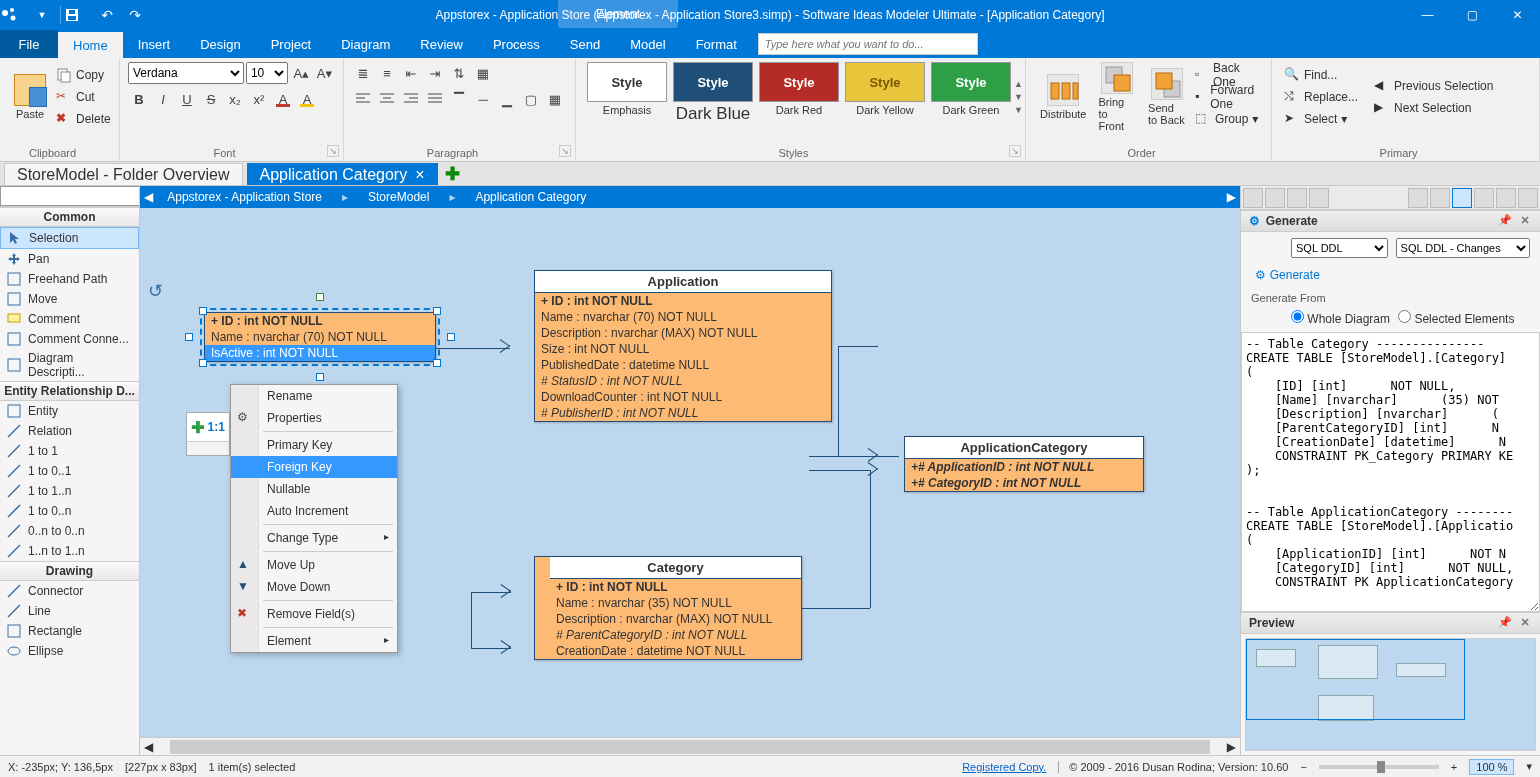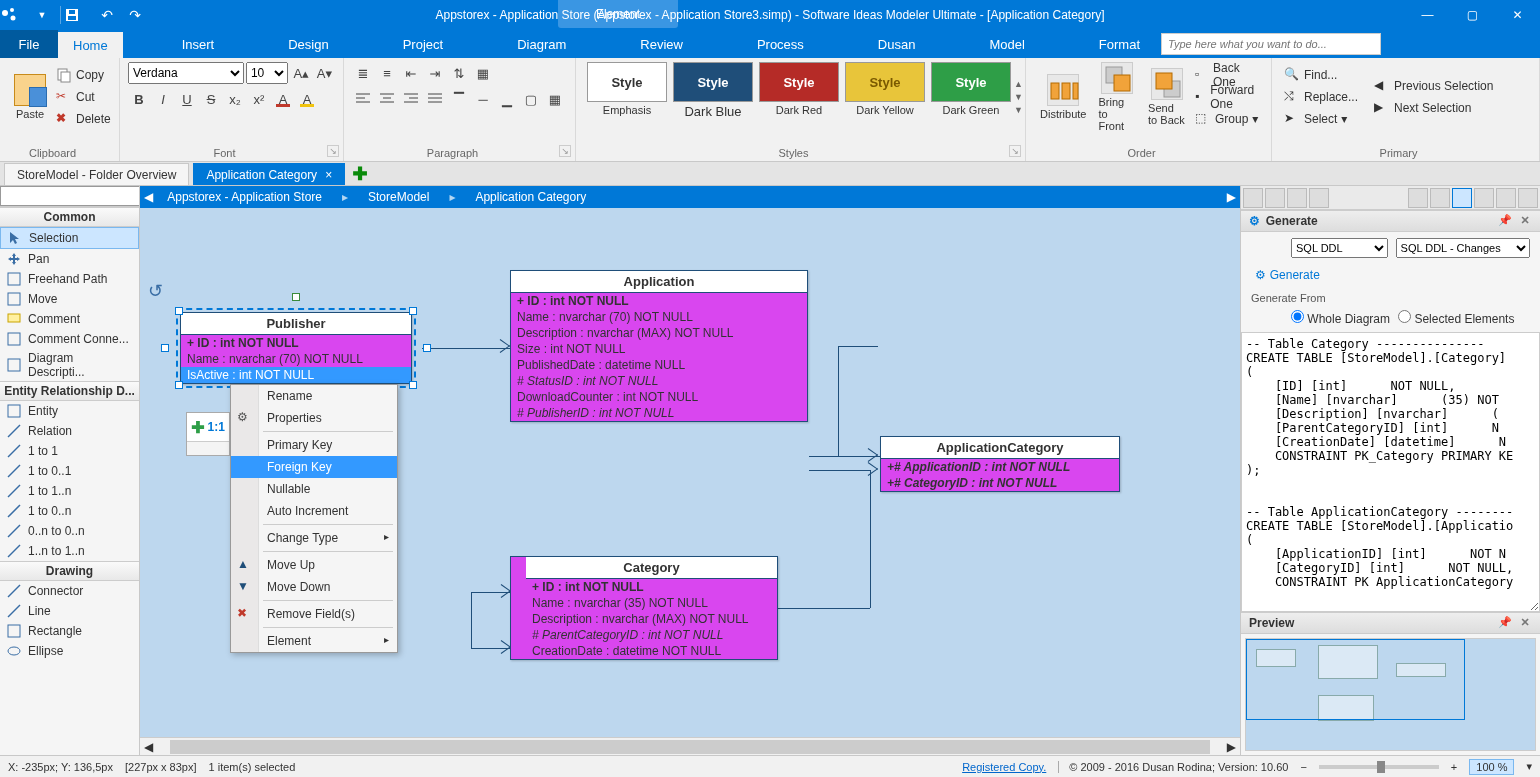--- a/index.html
+++ b/index.html
@@ -25,21 +25,21 @@
   .ribbon-group .launcher { position:absolute; bottom:4px; right:4px; font-size:9px; color:#999; border:1px solid #ccc; width:12px; height:12px; text-align:center; line-height:10px;}
   .rbtn { height:22px; display:flex; align-items:center; gap:4px; padding:0 4px; font-size:12px; color:#333;}
   .rbtn .ico { width:16px; height:16px; display:inline-block; }
   .big-btn { display:flex; flex-direction:column; align-items:center; justify-content:center; gap:2px; padding:2px 6px; font-size:11px;}
   .big-btn .ico { width:32px; height:32px; background:#e8e8e8; border:1px solid #ccc;}
   .toolbar-row { display:flex; gap:2px; align-items:center;}
   .icon-btn { width:22px; height:22px; border:1px solid transparent; display:flex; align-items:center; justify-content:center; font-size:13px; color:#444;}
   .style-swatch { width:80px; height:40px; border:1px solid #999; display:flex; align-items:center; justify-content:center; font-weight:bold; margin:0 3px; font-size:13px;}
   
   .doctabs { height: 24px; background:#e4e4e4; border-bottom:1px solid #c8c8c8; display:flex; align-items:flex-end;}
-  .doctab { height:22px; padding: 2px 12px; font-size:12px; border:1px solid #c8c8c8; background:#f5f5f5; margin-left:4px; border-bottom:none; display:flex; align-items:center; gap:8px;}
+  .doctab { height:22px; padding: 2px 12px; font-size:16px; border:1px solid #c8c8c8; background:#f5f5f5; margin-left:4px; border-bottom:none; display:flex; align-items:center; gap:8px;}
   .doctab.active { background:#0078d7; color:#fff; border-color:#0078d7;}
   .doctab .close {font-family: sans-serif;}
   .plus-tab { width:22px; height:22px; margin-left:4px; color:#0a8a0a; font-size:18px; font-weight:bold; text-align:center;}
   
   .main { display:flex; height: calc(100% - 30px - 28px - 104px - 24px - 22px); }
   
   .toolbox { width:140px; background:#f5f5f5; border-right:1px solid #c8c8c8; overflow:hidden;}
   .toolbox .search { display:flex; border-bottom:1px solid #ccc;}
   .toolbox .search input { flex:1; border:1px solid #999; height:20px; font-size:11px; padding:0 4px;}
   .toolbox .cat { background:linear-gradient(#fafafa,#e8e8e8); border-top:1px solid #ccc; border-bottom:1px solid #ccc; text-align:center; font-weight:bold; padding:2px 0; font-size:12px;}
@@ -48,21 +48,21 @@
   .toolbox .tool .ticon { width:16px; height:16px; display:inline-block;}
   
   .canvas-wrap { flex:1; display:flex; flex-direction:column;}
   .breadcrumb { height:22px; background:#0078d7; color:#fff; display:flex; align-items:center; overflow:hidden;}
   .breadcrumb .crumb { padding: 0 10px; font-size:12px; display:flex; align-items:center; gap:8px;}
   .breadcrumb .sep { color: rgba(255,255,255,0.7);}
   .canvas { flex:1; background:#bdd7ee; position:relative; overflow:hidden;}
   .scrollbar-h { height:18px; background:#f1f1f1; border-top:1px solid #ccc; position:relative;}
   .scrollbar-h .thumb { position:absolute; left:30px; right:30px; top:2px; height:14px; background:#ccc;}
   
-  .entity { position:absolute; background:#d946ef; border:1px solid #1f4e79; box-shadow: 1px 1px 2px rgba(0,0,0,0.2); font-family: Verdana, sans-serif;}
+  .entity { position:absolute; background:#fdba74; border:1px solid #1f4e79; box-shadow: 1px 1px 2px rgba(0,0,0,0.2); font-family: Verdana, sans-serif; margin-left: 24px;}
   .entity .e-title { background:#fff; border-bottom:1px solid #1f4e79; text-align:center; font-weight:bold; padding:3px 4px; font-size:13px;}
   .entity .e-row { padding:1px 6px; font-size:12px; white-space:nowrap;}
   .entity .pk { font-weight:bold; }
   .entity .fk { font-style:italic; }
   .entity.sel { outline:2px dashed #0078d7; outline-offset:2px;}
   .handle { position:absolute; width:8px; height:8px; background:#fff; border:1px solid #0078d7;}
   .entity .e-row.hi { background:#3399ff; color:#fff;}
   
   .ctx-menu { position:absolute; background:#f5f5f5; border:1px solid #999; box-shadow:2px 2px 6px rgba(0,0,0,0.25); z-index:50; min-width:168px;}
   .ctx-menu .iconcol { position:absolute; left:0; top:0; bottom:0; width:28px; background:#eae8e8; border-right:1px solid #ddd;}
@@ -130,29 +130,29 @@
   <div class="title-text">Appstorex - Application Store (Appstorex - Application Store3.simp)  - Software Ideas Modeler Ultimate - [Application Category]</div>
   <div class="win-controls">
     <div>—</div>
     <div>▢</div>
     <div>✕</div>
   </div>
 </div>
 
 <div class="menubar">
   <div class="file">File</div>
-  <div id="menutabs" style="display:flex;gap:44px;">
+  <div id="menutabs" style="display:flex;">
       <div class="tab active">Home</div>
       <div class="tab">Insert</div>
       <div class="tab">Design</div>
       <div class="tab">Project</div>
       <div class="tab">Diagram</div>
       <div class="tab">Review</div>
       <div class="tab">Process</div>
-      <div class="tab">Dusan</div>
+      <div class="tab">Send</div>
       <div class="tab">Model</div>
       <div class="tab">Format</div>
     </div>
   <input class="search" placeholder="Type here what you want to do..." style="">
 </div>
 
 <div class="ribbon">
 
   <div class="ribbon-group" style="width:120px;">
     <div style="display:flex; height:70px;">
@@ -259,21 +259,21 @@
   </div>
 
   <div class="ribbon-group" style="width:450px;">
     <div style="display:flex; height:70px;" id="style-swatches">
         <div style="display: flex; flex-direction: column; align-items: center;">
           <div class="style-swatch" style="background: rgb(255, 255, 255); color: rgb(51, 51, 51);">Style</div>
           <div style="font-size: 11px; margin-top: 2px;">Emphasis</div>
         </div>
         <div style="display: flex; flex-direction: column; align-items: center;">
           <div class="style-swatch" style="background: rgb(31, 78, 121); color: rgb(255, 255, 255);">Style</div>
-          <div style="font-size: 13px; margin-top: 2px;">Dark Blue</div>
+          <div style="font-size: 17px; margin-top: 2px;">Dark Blue</div>
         </div>
         <div style="display: flex; flex-direction: column; align-items: center;">
           <div class="style-swatch" style="background: rgb(181, 43, 39); color: rgb(255, 255, 255);">Style</div>
           <div style="font-size: 11px; margin-top: 2px;">Dark Red</div>
         </div>
         <div style="display: flex; flex-direction: column; align-items: center;">
           <div class="style-swatch" style="background: rgb(232, 197, 58); color: rgb(122, 89, 0);">Style</div>
           <div style="font-size: 11px; margin-top: 2px;">Dark Yellow</div>
         </div>
         <div style="display: flex; flex-direction: column; align-items: center;">
@@ -571,21 +571,20 @@
       <div class="wire" style="left:331px; top:384px; width:1px; height:56px;"></div>
       <div class="wire" style="left:331px; top:440px; width:40px; height:1px;"></div>
 
       <div class="conn-notch left" style="left:360px; top:131px;"></div>
       <div class="conn-notch left" style="left:728px; top:240px;"></div>
       <div class="conn-notch left" style="left:728px; top:254px;"></div>
       <div class="conn-notch left" style="left:361px; top:376px;"></div>
       <div class="conn-notch left" style="left:361px; top:432px;"></div>
 
       <div class="entity sel" style="left:40px; top:104px; width:232px;">
-        <div class="e-title">Publisher</div>
         <div id="rows-publisher">
             <div class="e-row pk">+ ID : int NOT NULL</div>
             <div class="e-row">Name : nvarchar (70)  NOT NULL</div>
             <div class="e-row hi">IsActive : int NOT NULL</div>
           </div>
         <div class="handle" style="left:-6px; top:-6px;"></div>
         <div class="handle" style="right:-6px; top:-6px;"></div>
         <div class="handle" style="left:-6px; bottom:-6px;"></div>
         <div class="handle" style="right:-6px; bottom:-6px;"></div>
         <div class="handle" style="left:50%; top:-20px; margin-left:-4px; border-color:#3a8a3a;"></div>

